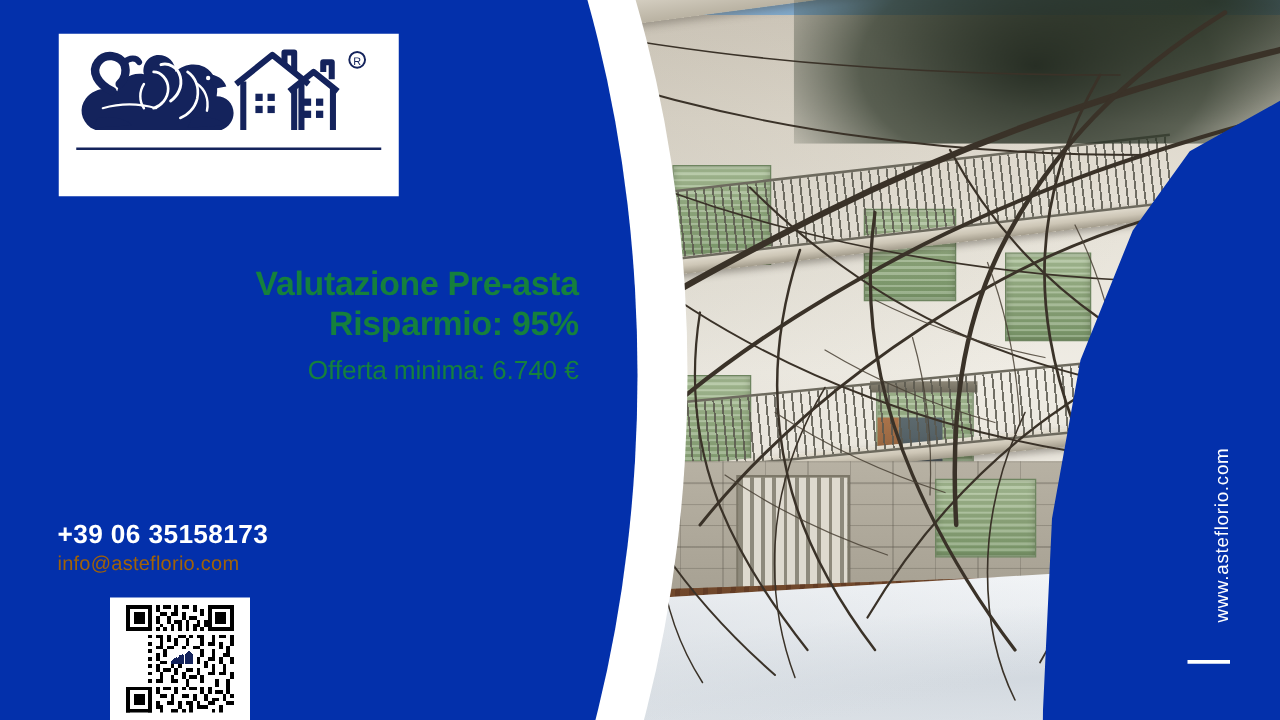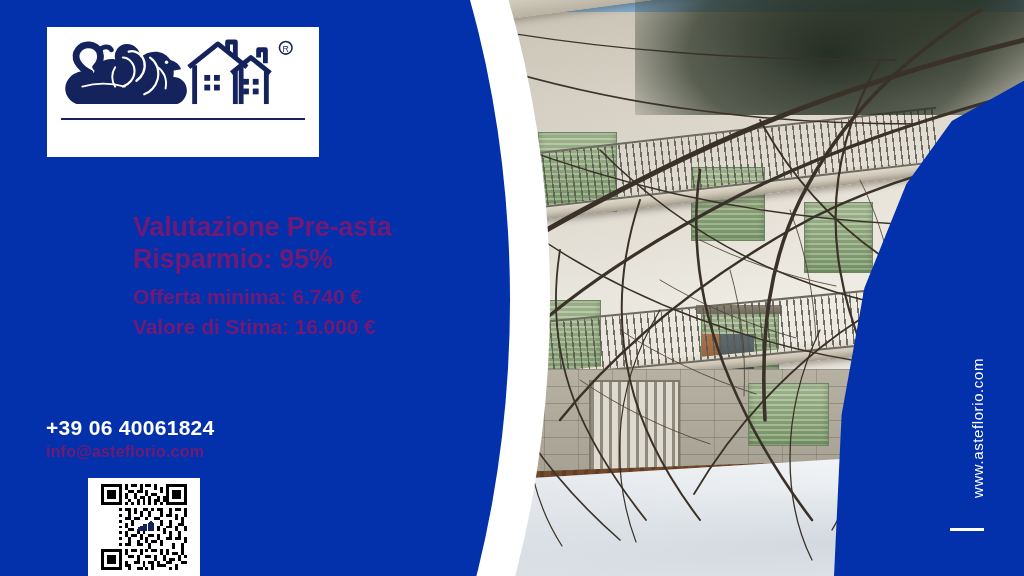--- a/index.html
+++ b/index.html
@@ -203,54 +203,55 @@
     height: 2px;
     background: #14235c;
     margin: 3px 4px 0 4px;
   }
 
   
   .headline {
     position: absolute;
     left: 133px; top: 212px;
     width: 330px;
-    color: #701a75;
+    color: #15803d;
+    text-align: right;
   }
   .headline .big {
     font-size: 27px;
     font-weight: bold;
     line-height: 1.17;
     letter-spacing: -0.2px;
   }
   .headline .sub {
     font-size: 21px;
-    font-weight: bold;
+    font-weight: normal;
     line-height: 1.34;
     margin-top: 8px;
     letter-spacing: -0.1px;
   }
 
   
   .contact {
     position: absolute;
     left: 46px; top: 415px;
     color: #ffffff;
   }
   .contact .phone {
     font-size: 21px;
     font-weight: bold;
     letter-spacing: 0.3px;
     line-height: 1.2;
   }
   .contact .mail {
     font-size: 16px;
-    font-weight: bold;
+    font-weight: normal;
     line-height: 1.5;
     letter-spacing: 0.2px;
-    color: #701a75;
+    color: #a16207;
   }
 
   
   .qr-wrap {
     position: absolute;
     left: 88px; top: 478px;
     width: 112px; height: 98px;
     background: #ffffff;
     padding: 6px;
     box-sizing: border-box;
@@ -412,25 +413,24 @@
         </g>
       </svg>
     </div>
     <div class="logo-rule"></div>
   </div>
 
   <div class="headline">
     <div class="big">Valutazione Pre-asta</div>
     <div class="big">Risparmio: 95%</div>
     <div class="sub">Offerta minima: 6.740 €</div>
-    <div class="sub" style="margin-top:2px;">Valore di Stima: 16.000 €</div>
   </div>
 
   <div class="contact">
-    <div class="phone">+39 06 40061824</div>
+    <div class="phone">+39 06 35158173</div>
     <div class="mail">info@asteflorio.com</div>
   </div>
 
   <div class="qr-wrap">
     <svg viewBox="0 0 29 29" shape-rendering="crispEdges">
       <rect width="29" height="29" fill="#ffffff"></rect>
       <g fill="#000000">
 
         <rect x="0" y="0" width="7" height="1"></rect>
           <rect x="0" y="6" width="7" height="1"></rect>

